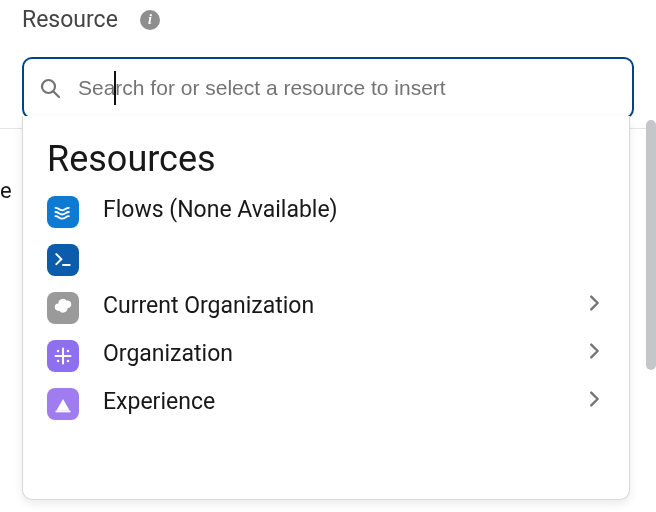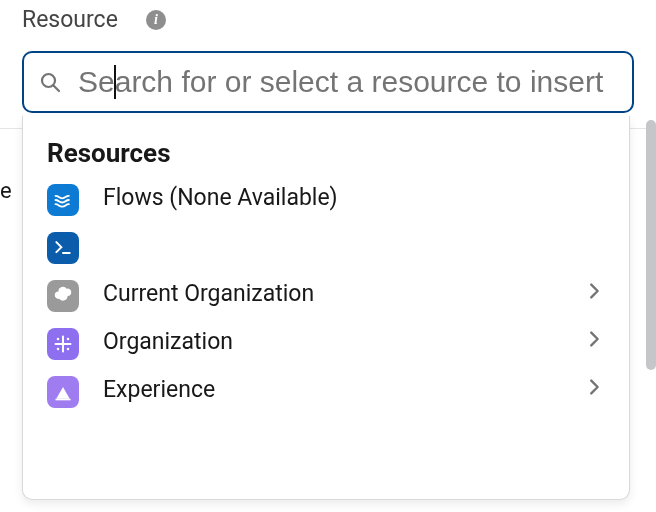--- a/index.html
+++ b/index.html
@@ -17,22 +17,22 @@
 
   .field-wrap {
     position: absolute;
     left: 22px;
     top: 6px;
     right: 22px;
   }
   .field-label-row {
     display: flex;
     align-items: center;
-    gap: 28px;
-    margin-bottom: 18px;
+    gap: 22px;
+    margin-bottom: 24px;
   }
   .field-label {
     font-size: 23px;
     color: #444;
   }
   .info-icon {
     width: 20px; height: 20px;
     border-radius: 50%;
     background: #8e8e8e;
     color: #fff;
@@ -58,21 +58,21 @@
   .search-icon {
     color: #747474;
     display: flex;
     align-items: center;
     margin-right: 14px;
   }
   .search-input {
     flex: 1;
     border: none;
     outline: none;
-    font-size: 30px;
+    font-size: 21px;
     color: #181818;
     background: transparent;
   }
   .search-input::placeholder {
     color: #747474;
   }
   .cursor-caret {
     position: absolute;
     left: 90px;
     top: 12px;
@@ -89,22 +89,22 @@
     bottom: 12px;
     background: #fff;
     border: 1px solid #d9d9d9;
     border-top: none;
     border-radius: 0 0 10px 10px;
     box-shadow: 0 4px 10px rgba(0,0,0,0.08);
     padding: 16px 0 4px 0;
     overflow: hidden;
   }
   .dropdown-heading {
-    font-size: 26px;
-    font-weight: 700;
+    font-size: 36px;
+    font-weight: 400;
     padding: 6px 24px 8px 24px;
     color: #181818;
   }
   .option {
     display: flex;
     align-items: flex-start;
     padding: 8px 24px;
     gap: 24px;
     font-size: 23px;
     color: #181818;

